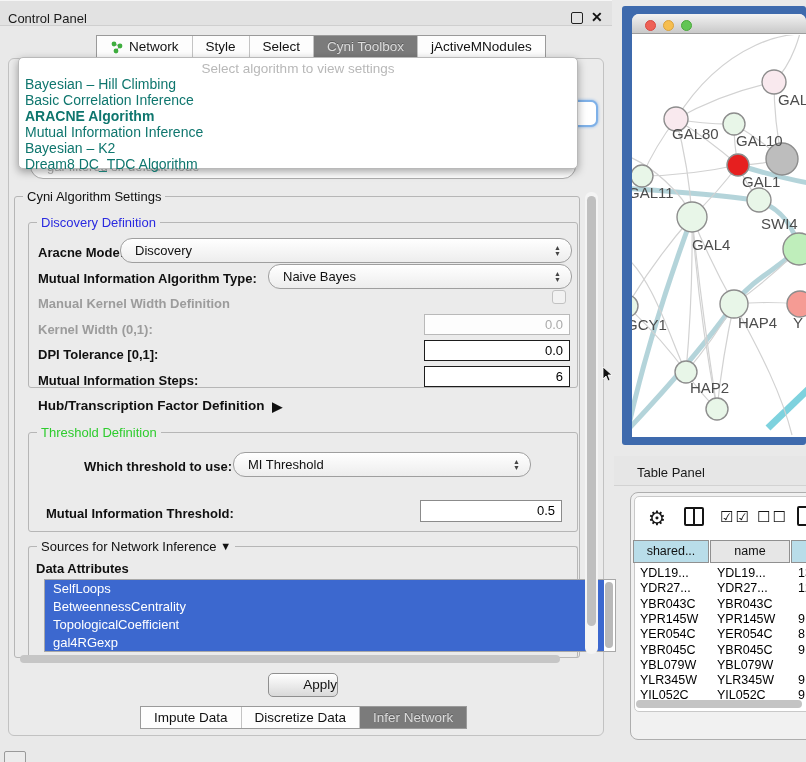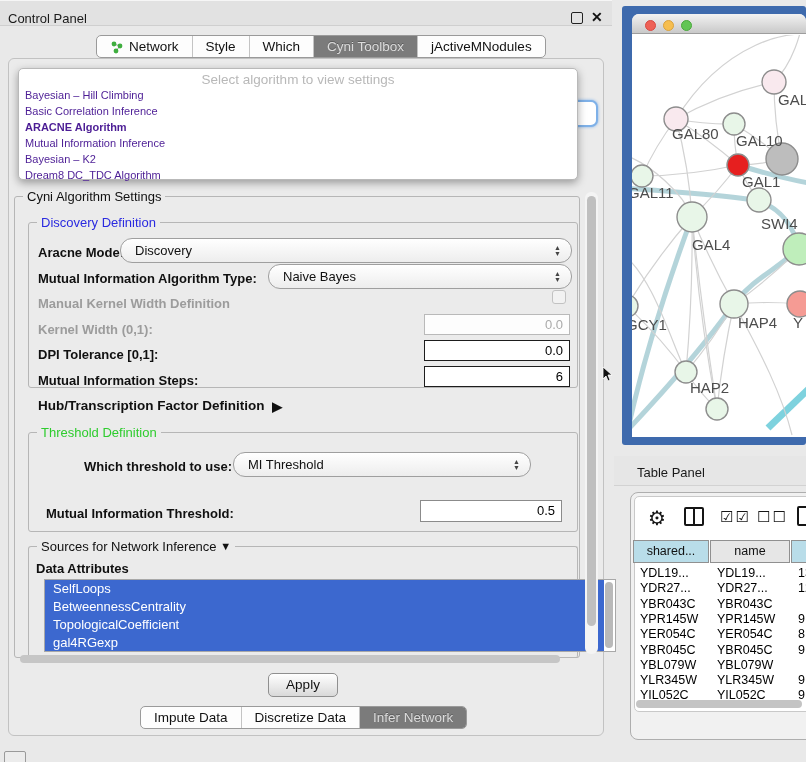--- a/index.html
+++ b/index.html
@@ -8,43 +8,43 @@
   .abs { position:absolute; }
   #stage { position:relative; width:806px; height:762px; }
 
   
   #cp-titlebar { left:0; top:6; width:612px; height:26px; background:#e2e2e2;
     border-top:1px solid #f6f6f6; border-bottom:1px solid #cfcfcf; }
   #cp-title { left:8px; top:11px; font-size:13px; color:#1a1a1a; }
   #cp-float { left:571px; top:12px; width:12px; height:12px; border:1.6px solid #222; border-radius:2px; }
   #cp-close { left:591px; top:9px; font-size:14px; font-weight:700; color:#111; }
 
-  .tabgroup { display:flex; background:#fdfdfd; border:1px solid #9a9a9a; border-radius:5px; overflow:hidden; }
+  .tabgroup { display:flex; background:#fdfdfd; border:1px solid #9a9a9a; border-radius:0; overflow:hidden; }
   .tabseg { font-size:13.5px; padding:3px 13px; display:flex; align-items:center; gap:5px;
     border-right:1px solid #c4c4c4; color:#111; white-space:nowrap; }
   .tabseg:last-child { border-right:none; }
   .tabseg.active { background:#7b7b7b; color:#dcdcdc; text-shadow:0 -1px 0 #5c5c5c; }
   #top-tabs { left:96px; top:35px; }
   #bottom-tabs { left:140px; top:706px; }
 
   #panel-outer { left:8px; top:58px; width:596px; height:678px; background:#ebebeb;
     border:1px solid #c2c2c2; border-radius:6px; }
 
   
   #bg-combo { left:30px; top:152px; width:546px; height:27px; background:#fff;
     border:1px solid #adadad; border-radius:13px; }
   #bg-combo span { position:absolute; left:16px; top:6px; font-size:13px; color:#b3b3b3; }
   #bg-combo2 { left:560px; top:100px; width:38px; height:27px; background:#fff;
     border:2px solid #7fb1e8; box-shadow:0 0 3px #7fb1e8; border-radius:7px; }
 
   
   #algo-dd { left:18px; top:57px; width:560px; height:112px; background:#fff;
-    border:1px solid #b9b9b9; border-radius:5px; box-shadow:0 3px 9px rgba(0,0,0,.35); z-index:30;margin-top:11px; }
+    border:1px solid #b9b9b9; border-radius:5px; box-shadow:0 3px 9px rgba(0,0,0,.35); z-index:30; }
   #algo-dd-ph { text-align:center; font-size:13.5px; color:#b8b8b8; padding-top:3px; height:19px; }
-  .dd-item { font-size:11px; color:#4c1d95; padding:0 6px; height:16px; line-height:15px; }
+  .dd-item { font-size:14px; color:#0f766e; padding:0 6px; height:16px; line-height:15px; }
   .dd-item.sel { font-weight:700; }
 
   
   .fs { position:absolute; border:1px solid #b6b6b6; border-radius:3px; }
   .fs-legend { position:absolute; top:-8px; background:#ebebeb; padding:0 4px; font-size:13px; white-space:nowrap; }
   .lg-blue { color:#2a2ae0; }
   .lg-green { color:#2ecc2e; }
 
   .lbl { position:absolute; font-size:13px; font-weight:700; color:#101010; white-space:nowrap; }
   .lbl-dis { position:absolute; font-size:13px; font-weight:700; color:#9c9c9c; white-space:nowrap; }
@@ -65,21 +65,21 @@
   #attr-list { left:44px; top:579px; width:572px; height:73px; background:#fff; border:1px solid #a8a8a8; overflow:hidden; }
   .attr-item { background:#3c68cf; color:#fff; font-size:13px; height:18px; line-height:17px; padding-left:8px;
     width:calc(100% - 11px); }
   #attr-scroll { position:absolute; right:2px; top:2px; width:8px; height:66px; background:#b9b9b9; border-radius:4px; }
 
   #v-scroll-track { left:585px; top:192px; width:13px; height:462px; background:#f4f4f4; border-radius:6px; }
   #v-scroll-thumb { left:587px; top:196px; width:9px; height:430px; background:#bfbfbf; border-radius:5px; }
   #h-scroll-thumb { left:20px; top:655px; width:540px; height:8px; background:#c6c6c6; border-radius:4px; }
 
   #apply-btn { left:268px; top:673px; width:70px; height:24px; background:linear-gradient(#ffffff,#d9d9d9);
-    border:1px solid #8f8f8f; border-radius:5px; font-size:13.5px; text-align:center; line-height:21px; }
+    border:1px solid #8f8f8f; border-radius:5px; font-size:13.5px; text-align:right; line-height:21px; }
 
   #mini-box { left:4px; top:751px; width:22px; height:14px; background:#ececec; border:1px solid #9a9a9a; border-radius:2px; }
 
   
   #net-frame { left:622px; top:6px; width:184px; height:439px; background:#3e6aad; border-radius:3px; }
   #net-win { left:632px; top:14px; width:174px; height:423px; background:#fff; border-radius:7px 7px 0 0; overflow:hidden; }
   #net-titlebar { position:absolute; left:0; top:0; width:100%; height:20px;
     background:linear-gradient(#f2f2f2,#c9c9c9); border-bottom:1px solid #9d9d9d; }
   .light { position:absolute; top:6px; width:11px; height:11px; border-radius:50%; }
   #net-canvas { position:absolute; left:0; top:21px; width:174px; height:402px; background:#fff; }
@@ -119,21 +119,21 @@
           <circle cx="4" cy="4" r="2.4" fill="#3fae3f"></circle>
           <circle cx="10" cy="6" r="2.4" fill="#3fae3f"></circle>
           <circle cx="6" cy="11" r="2.4" fill="#3fae3f"></circle>
         </svg>
         <span>Network</span>
       </div>
       <div class="tabseg">
         <span>Style</span>
       </div>
       <div class="tabseg">
-        <span>Which</span>
+        <span>Select</span>
       </div>
       <div class="tabseg active">
         <span>Cyni Toolbox</span>
       </div>
       <div class="tabseg">
         <span>jActiveMNodules</span>
       </div>
     </div>
 
   <div class="abs" id="panel-outer"></div>

